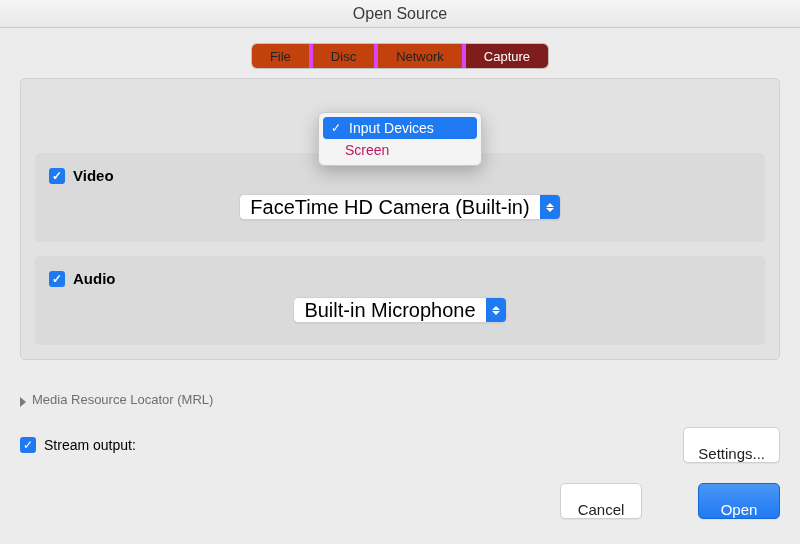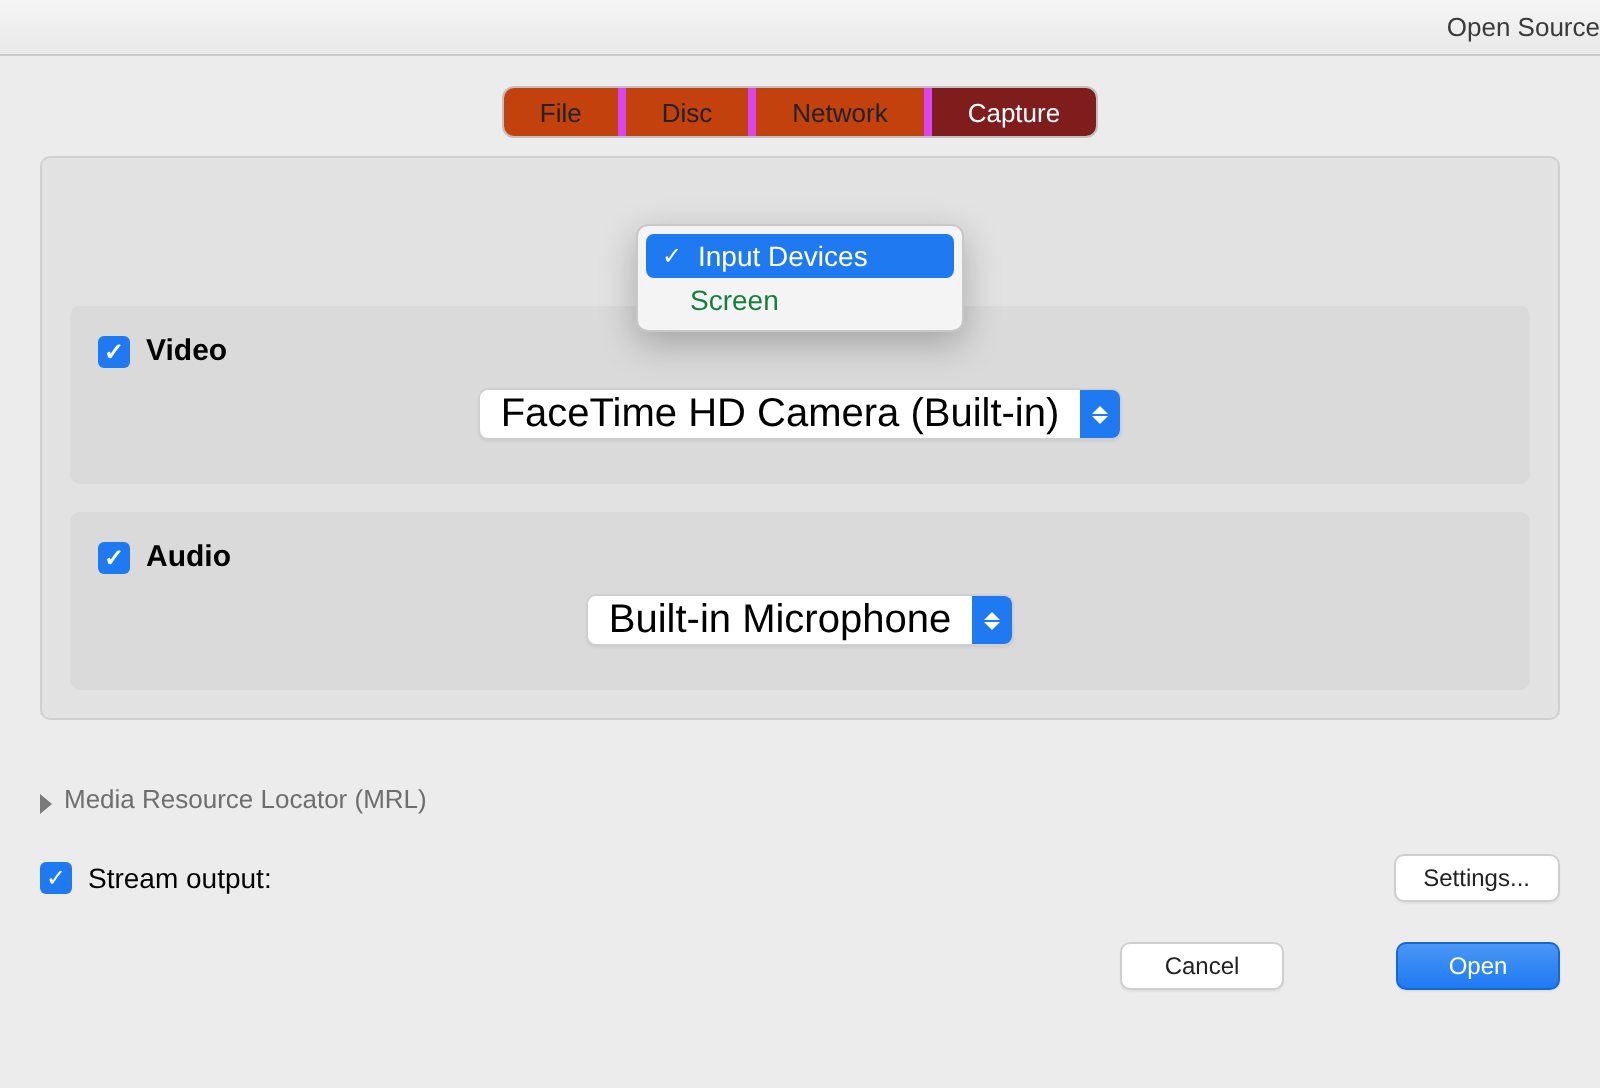--- a/index.html
+++ b/index.html
@@ -11,22 +11,22 @@
   height: 544px;
   overflow: hidden;
   color: #000;
 }
 .titlebar {
   height: 28px;
   background: linear-gradient(#f6f6f6, #e8e8e8);
   border-bottom: 1px solid #c9c9c9;
   display: flex;
   align-items: center;
-  justify-content: flex-end;
-  font-size: 13px;
+  justify-content: center;
+  font-size: 16px;
   color: #3a3a3a;
 }
 .window-body {
   padding: 16px 20px 14px 20px;
   position: relative;
 }
 .tabbar {
   display: flex;
   justify-content: center;
   margin-bottom: 10px;
@@ -133,21 +133,21 @@
   border-radius: 6px;
   box-shadow: 0 6px 18px rgba(0,0,0,0.25);
   padding: 4px 0;
   z-index: 10;
 }
 .popup-item {
   display: flex;
   align-items: center;
   padding: 3px 10px 3px 8px;
   font-size: 14px;
-  color: #15803d;
+  color: #be185d;
   gap: 6px;
   cursor: pointer;
 }
 .popup-item.selected {
   background: #1f7af2;
   color: #fff;
   margin: 0 4px;
   border-radius: 4px;
 }
 .popup-check {
@@ -179,22 +179,22 @@
   display: flex;
   align-items: center;
   gap: 8px;
   font-size: 14px;
 }
 .mac-button {
   background: #fff;
   border: 1px solid #cfcfcf;
   border-radius: 5px;
   height: 24px;
-  padding: 2px 14px;
-  font-size: 12px;
+  padding: 17px 14px;
+  font-size: 15px;
   color: #222;
   cursor: pointer;
   box-shadow: 0 1px 1px rgba(0,0,0,0.05);
 }
 .mac-button.primary {
   background: linear-gradient(#4a96f6, #1f7af2);
   border: 1px solid #1766d4;
   color: #fff;
 }
 .bottom-row2 {

